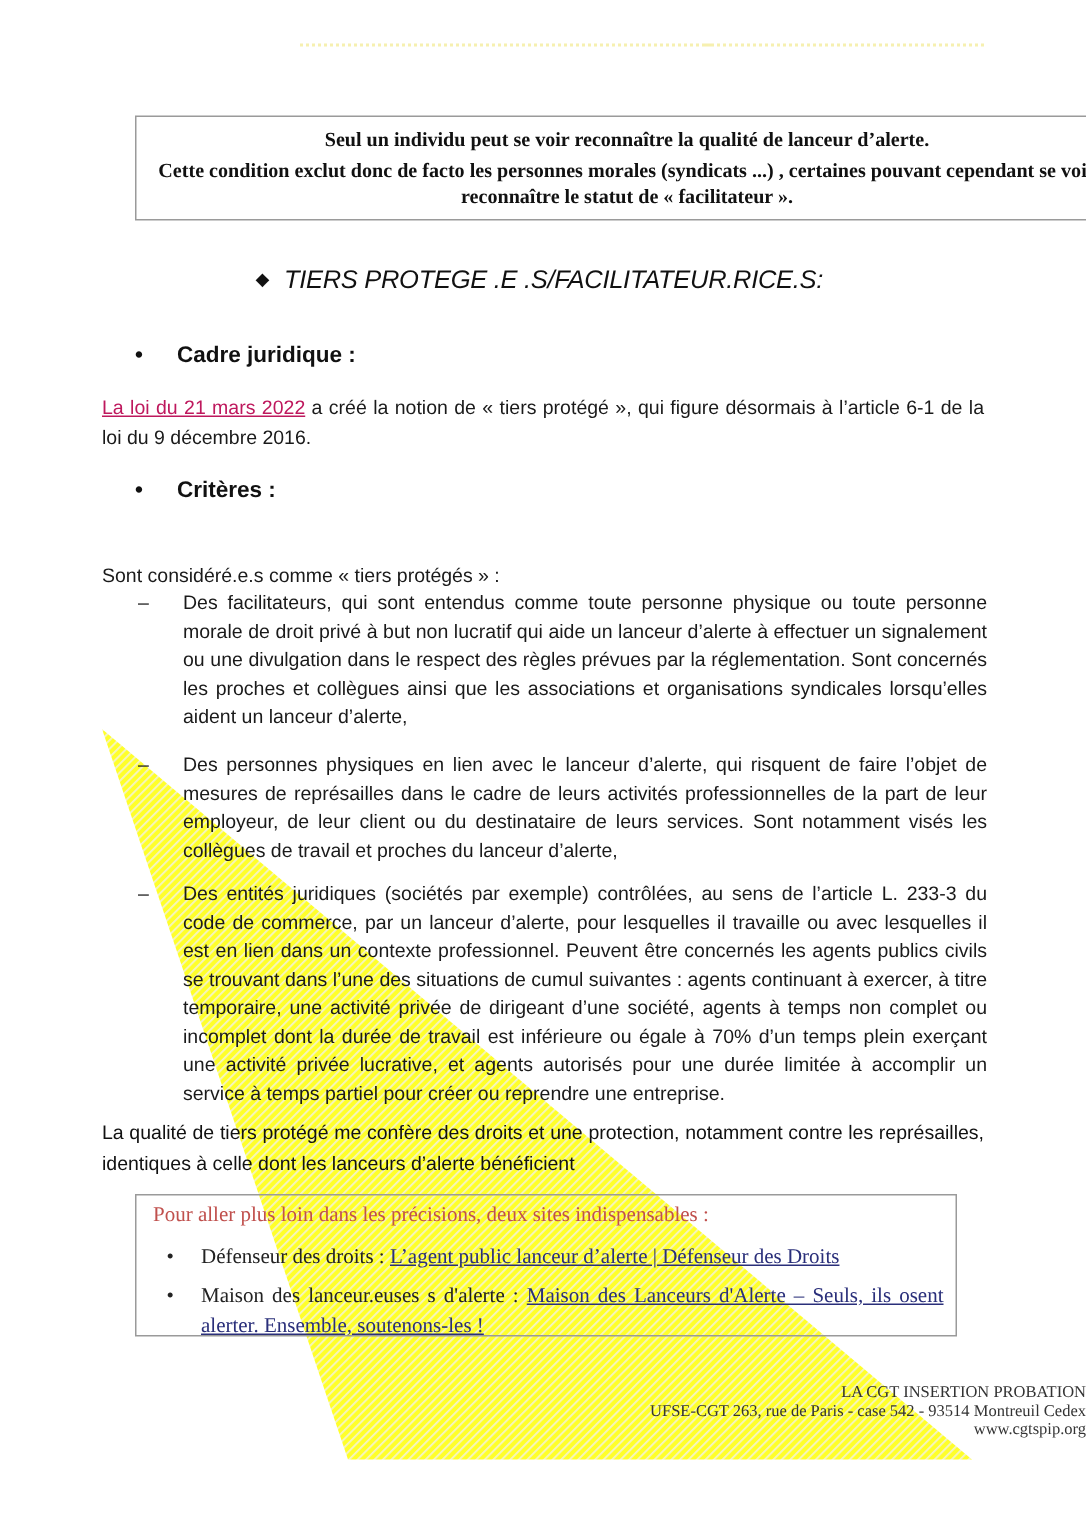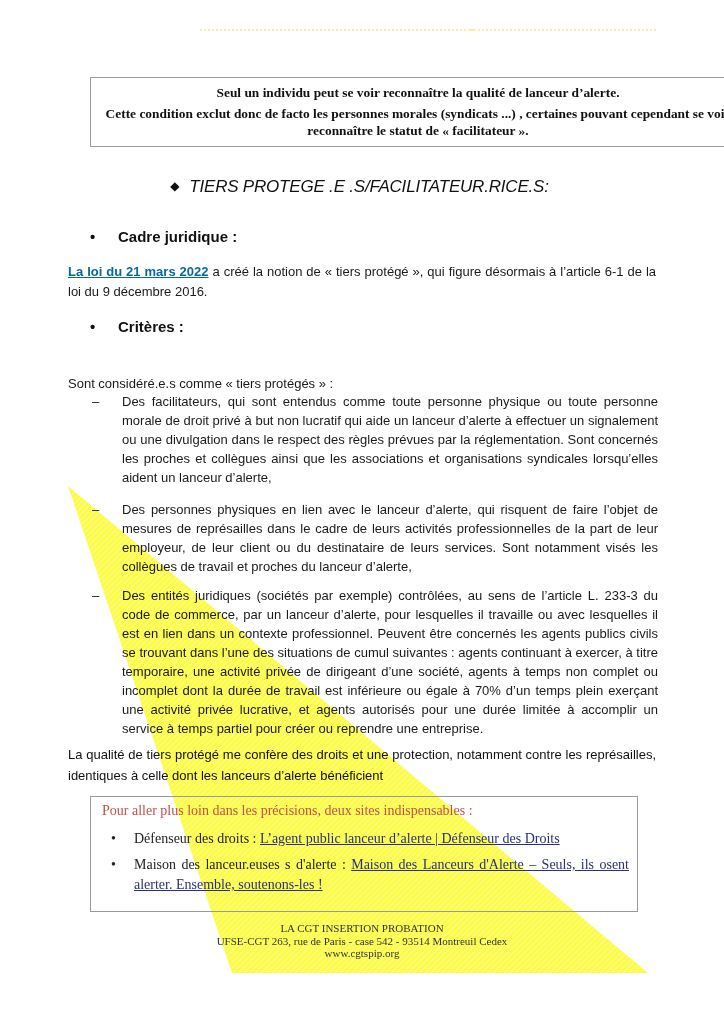--- a/index.html
+++ b/index.html
@@ -38,47 +38,47 @@
 
   .bullet-heading {
     left: 90px; font-weight: bold; font-size: 15px; color: #111;
   }
   .bullet-heading .dot { display: inline-block; width: 28px; }
 
   .para {
     left: 68px; width: 588px; font-size: 13px; line-height: 20px;
     text-align: justify; color: #1a1a1a;
   }
-  .para a { color: #0369a1; font-weight: bold; text-decoration: underline; }
+  .para a { color: #be185d; font-weight: normal; text-decoration: underline; }
 
   .dash-item {
     left: 92px; width: 566px; font-size: 13px; line-height: 19px;
     text-align: justify; color: #1a1a1a;
   }
   .dash-item .dash { position: absolute; left: 0; top: 0; }
   .dash-item .txt { display: block; margin-left: 30px; }
 
   .conclusion {
     left: 68px; width: 588px; font-size: 13px; line-height: 21px;
     font-weight: normal; text-align: justify; color: #111;
   }
 
   .links-box {
-    left: 90px; top: 796px; width: 548px; height: 116px;
+    left: 90px; top: 796px; width: 548px; height: 95px;
     border: 1px solid #9a9a9a; box-sizing: border-box;
     font-family: "Liberation Serif", serif; font-size: 14px; color: #222;
   }
   .links-box .intro { position: absolute; left: 11px; top: 6px; color: #c0504d; }
   .links-box ul { list-style: none; margin: 0; padding: 0; position: absolute; left: 20px; top: 32px; width: 518px; }
   .links-box li { position: relative; padding-left: 23px; line-height: 20px; margin-bottom: 6px; text-align: justify; }
   .links-box li .b { position: absolute; left: 0; top: 0; }
   .links-box a { color: #2a2f7a; text-decoration: underline; }
 
   .footer {
-    left: 0; width: 724px; top: 922px; text-align: center;
+    left: 0; width: 724px; top: 922px; text-align: right;
     font-family: "Liberation Serif", serif; font-size: 11px; line-height: 12.5px; color: #333;
   }
   .footer div { white-space: pre; }
 </style>
 </head>
 <body>
 
 <svg class="band" viewBox="0 0 724 1024" xmlns="http://www.w3.org/2000/svg">
   <defs>
     <pattern id="hatch" patternUnits="userSpaceOnUse" width="4" height="4" patternTransform="rotate(45)">

